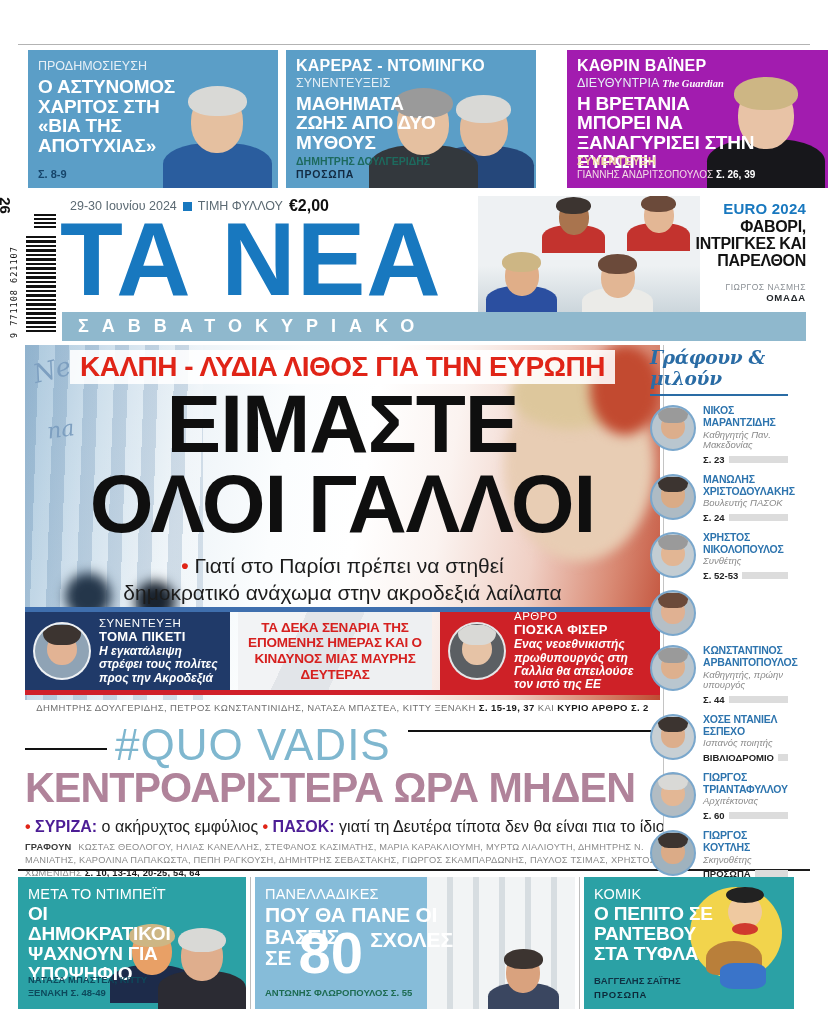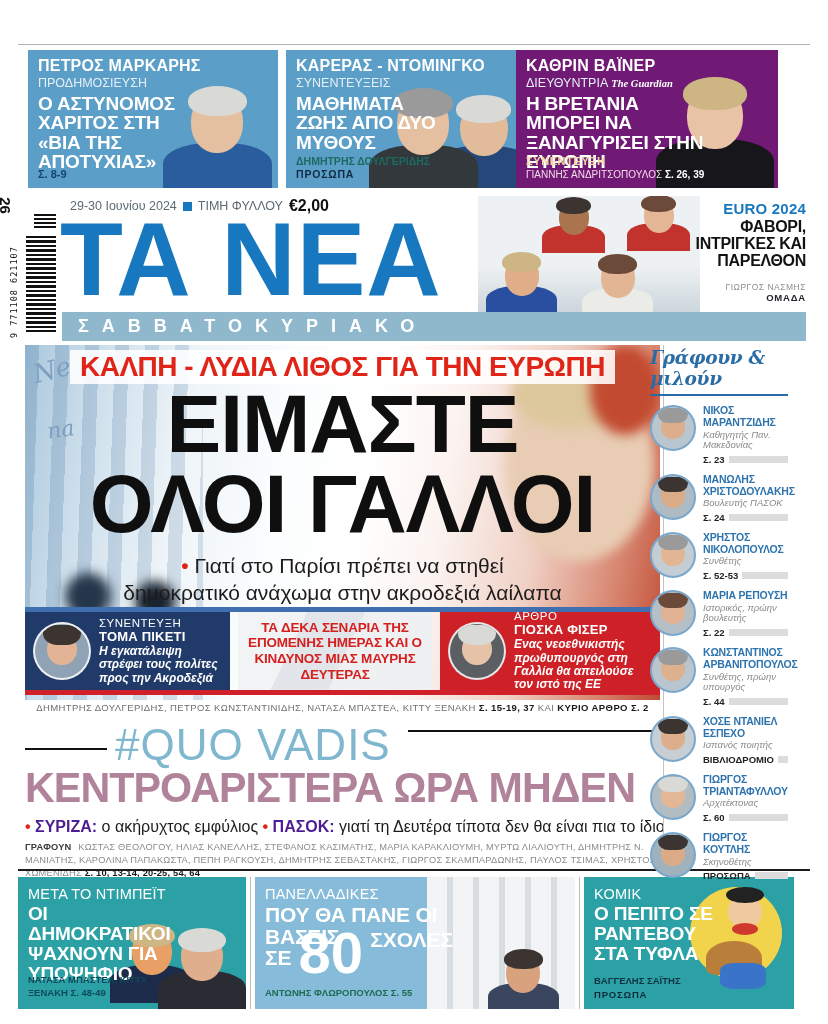--- a/index.html
+++ b/index.html
@@ -6,21 +6,21 @@
   #page{position:relative;width:828px;height:1024px;background:#fff;overflow:hidden;
         font-family:"Liberation Sans",sans-serif;margin:0 auto;}
 
   
   .toprule{position:absolute;left:18px;right:18px;top:44px;height:1px;background:#b3b3b3;}
 
   
   .promo{position:absolute;top:50px;height:138px;overflow:hidden;}
   .promo1{left:28px;width:250px;background:#5b9ec7;}
   .promo2{left:286px;width:250px;background:#5b9ec7;}
-  .promo3{left:516px;width:262px;background:#701a75;}
+  .promo3{left:567px;width:262px;background:#a21caf;}
   .pin{position:absolute;left:10px;top:8px;right:8px;}
   .pk{font-size:16px;font-weight:bold;color:#fff;letter-spacing:.2px;line-height:1.05;}
   .psk{font-size:12.5px;color:#e6eff6;margin-top:1px;}
   .pt{margin:4px 0 0;font-size:19px;line-height:1.03;font-weight:bold;color:#fff;letter-spacing:-.2px;}
   .promo1 .pt{width:162px;}
   .promo2 .pt{width:150px;}
   .promo3 .pt{width:190px;}
   .pageref{position:absolute;left:10px;bottom:8px;font-size:11px;font-weight:bold;color:#16456b;}
   .promo2 .byl{position:absolute;left:10px;bottom:21px;font-size:10.5px;font-weight:bold;color:#1d6a5e;}
   .promo2 .sect{position:absolute;left:10px;bottom:8px;font-size:10.5px;font-weight:bold;color:#122a42;letter-spacing:.8px;}
@@ -173,21 +173,20 @@
   <div class="toprule"></div>
 
   <section class="promo promo1">
     <div class="bust h-white" style="--w:52px;--skin:#e5c0a0;--suit:#2a5d9e;right:6px;bottom:-4px;">
       <div class="head">
           <i></i>
         </div>
       <div class="torso"></div>
     </div>
     <div class="pin">
-      <div class="pk">ΠΕΤΡΟΣ ΜΑΡΚΑΡΗΣ</div>
       <div class="psk">ΠΡΟΔΗΜΟΣΙΕΥΣΗ</div>
       <h2 class="pt">Ο ΑΣΤΥΝΟΜΟΣ ΧΑΡΙΤΟΣ ΣΤΗ «ΒΙΑ ΤΗΣ ΑΠΟΤΥΧΙΑΣ»</h2>
     </div>
     <div class="pageref">Σ. 8-9</div>
   </section>
 
   <section class="promo promo2">
     <div class="bust h-white" style="--w:48px;--skin:#e2bb9b;--suit:#25477a;right:2px;bottom:-4px;">
       <div class="head">
           <i></i>
@@ -429,35 +428,27 @@
         <div class="crole">Συνθέτης</div>
         <div class="cpage">
             <span>Σ. 52-53</span>
             <i></i>
           </div>
       </div>
     </div>
 
     <div class="centry">
       <div class="cphoto cp42 h-brown" style="--bg1:#b5bfc6;--skin:#e0b192;"></div>
-      <div class="cinfo">
-        <div class="cname">ΜΑΡΙΑ ΡΕΠΟΥΣΗ</div>
-        <div class="crole">Ιστορικός, πρώην βουλευτής</div>
-        <div class="cpage">
-            <span>Σ. 22</span>
-            <i></i>
-          </div>
-      </div>
     </div>
 
     <div class="centry">
       <div class="cphoto cp42 h-gray" style="--bg1:#b9c6cf;--skin:#ddb08e;"></div>
       <div class="cinfo">
         <div class="cname">ΚΩΝΣΤΑΝΤΙΝΟΣ ΑΡΒΑΝΙΤΟΠΟΥΛΟΣ</div>
-        <div class="crole">Συνθέτης, πρώην υπουργός</div>
+        <div class="crole">Καθηγητής, πρώην υπουργός</div>
         <div class="cpage">
             <span>Σ. 44</span>
             <i></i>
           </div>
       </div>
     </div>
 
     <div class="centry">
       <div class="cphoto cp42 h-dark" style="--bg1:#c7cfd4;--skin:#dcae8c;"></div>
       <div class="cinfo">

